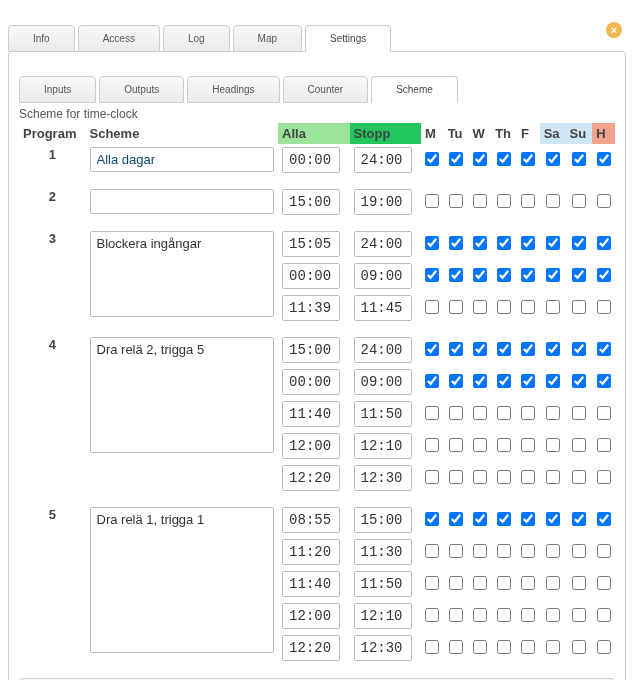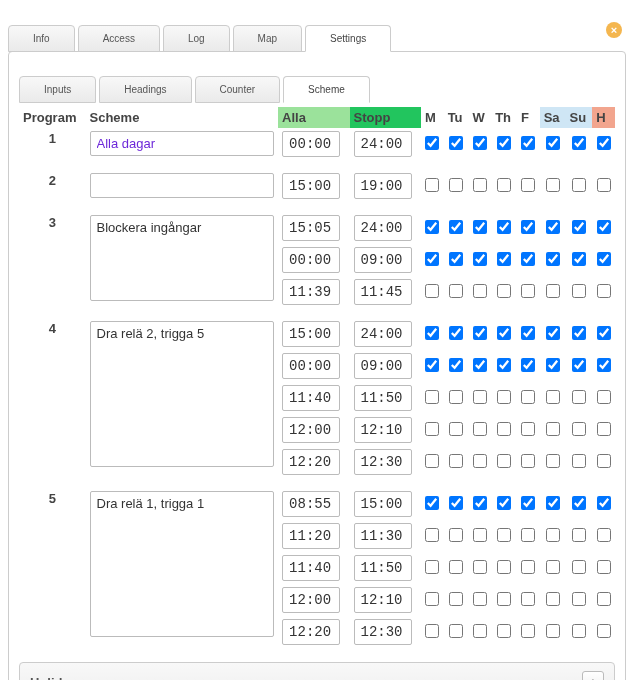--- a/index.html
+++ b/index.html
@@ -35,21 +35,21 @@
   th.col-day { width:21px; text-align:center; }
   th.start { background:#9be29b; }
   th.stopp { background:#22c55e; }
   th.sa { background:#cfe6f5; }
   th.su { background:#cfe6f5; }
   th.h  { background:#f2a58e; }
   td { padding:3px 4px; vertical-align:top; }
   td.prognum { text-align:center; font-weight:bold; }
   td.daycol { text-align:center; vertical-align:middle; padding:3px 1px; }
   input.text {
-    font-family: Arial, sans-serif; font-size:13px; color:#6d28d9;
+    font-family: Arial, sans-serif; font-size:13px; color:#0c4a6e;
     border:1px solid #bbb; border-radius:2px; padding:4px 6px;
     width:100%;
   }
   textarea.title {
     font-family: Arial, sans-serif; font-size:13px; color:#333;
     border:1px solid #bbb; border-radius:2px; padding:4px 6px; resize:none;
     width:100%; line-height:1.3;
   }
   input.time {
     font-family: "Courier New", monospace; font-size:14px; color:#333;
@@ -81,25 +81,27 @@
     <div class="tab">Map</div>
     <div class="tab active">Settings</div>
     <div class="spacer"></div>
     <div class="close-circle">×</div>
   </div>
 
   <div class="panel">
 
     <div class="subtabs">
       <div class="tab">Inputs</div>
+      <div class="tab">Outputs</div>
       <div class="tab">Headings</div>
       <div class="tab">Counter</div>
       <div class="tab active">Scheme</div>
     </div>
 
+    <div class="scheme-label">Scheme for time-clock</div>
 
     <table class="sched">
       <thead>
         <tr>
           <th class="col-prog">Program</th>
           <th class="col-title">Scheme</th>
           <th class="col-time start">Alla</th>
           <th class="col-time stopp">Stopp</th>
           <th class="col-day">M</th>
           <th class="col-day">Tu</th>
@@ -184,21 +186,21 @@
             <td class="daycol"><input type="checkbox" style=""></td>
             <td class="daycol"><input type="checkbox" style=""></td>
             <td class="daycol"><input type="checkbox" style=""></td>
             <td class="daycol"><input type="checkbox" style=""></td>
           </tr>
           <tr class="spacerrow">
             <td colspan="12"></td>
           </tr>
           <tr>
             <td class="prognum">4</td>
-            <td rowspan="5" style="vertical-align: top;"><textarea class="title" rows="5" style="height: 146px;">Dra relä 2, trigga 5</textarea></td>
+            <td rowspan="5" style="vertical-align: top;"><textarea class="title" rows="5" style="height: 116px;">Dra relä 2, trigga 5</textarea></td>
             <td><input type="text" class="time" value="15:00" style=""></td>
             <td><input type="text" class="time" value="24:00" style=""></td>
             <td class="daycol"><input type="checkbox" checked="" style=""></td>
             <td class="daycol"><input type="checkbox" checked="" style=""></td>
             <td class="daycol"><input type="checkbox" checked="" style=""></td>
             <td class="daycol"><input type="checkbox" checked="" style=""></td>
             <td class="daycol"><input type="checkbox" checked="" style=""></td>
             <td class="daycol"><input type="checkbox" checked="" style=""></td>
             <td class="daycol"><input type="checkbox" checked="" style=""></td>
             <td class="daycol"><input type="checkbox" checked="" style=""></td>

